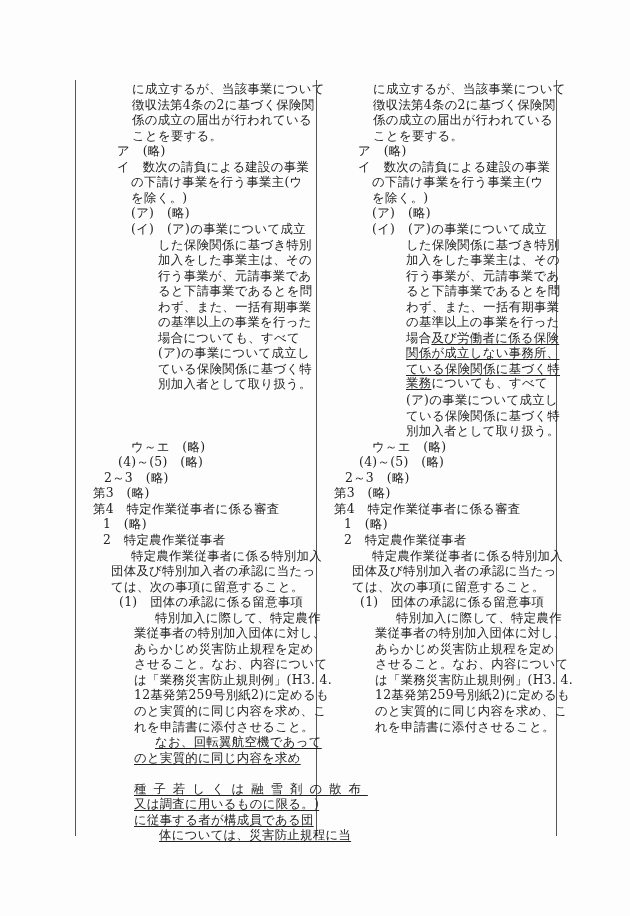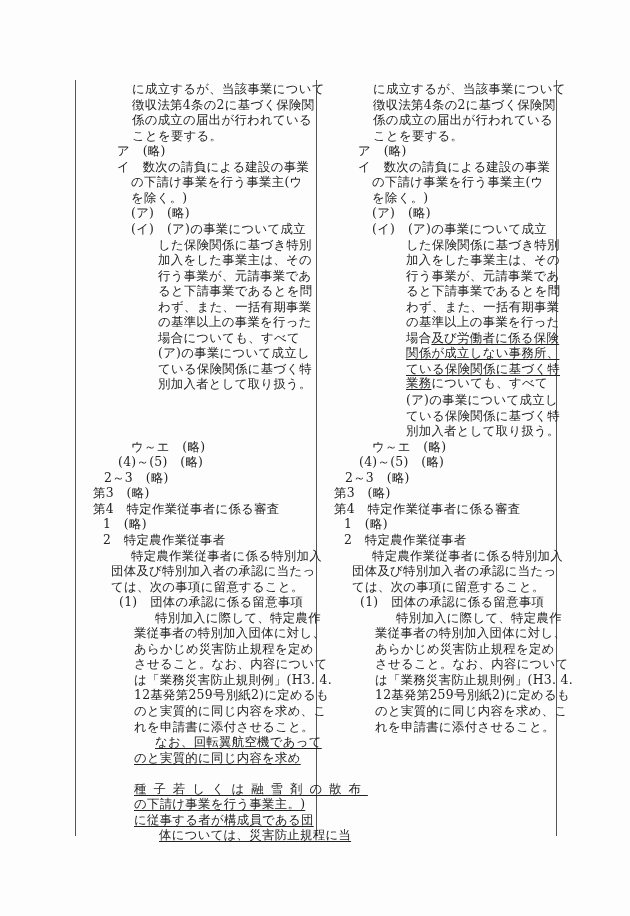--- a/index.html
+++ b/index.html
@@ -53,21 +53,21 @@
     <div class="ln" style="left: 134px; top: 625.25px;"><span>業従事者の特別加入団体に対し、</span></div>
     <div class="ln" style="left: 134px; top: 640.8px;"><span>あらかじめ災害防止規程を定め</span></div>
     <div class="ln" style="left: 134px; top: 656.35px;"><span>させること。なお、内容について</span></div>
     <div class="ln" style="left: 134px; top: 671.9px;"><span>は「業務災害防止規則例」(H3. 4.</span></div>
     <div class="ln" style="left: 134px; top: 687.45px;"><span>12基発第259号別紙2)に定めるも</span></div>
     <div class="ln" style="left: 134px; top: 703px;"><span>のと実質的に同じ内容を求め、こ</span></div>
     <div class="ln" style="left: 134px; top: 718.55px;"><span>れを申請書に添付させること。</span></div>
     <div class="ln" style="left: 155px; top: 734.1px;"><span class="u">なお、回転翼航空機であって</span></div>
     <div class="ln" style="left: 134px; top: 749.65px;"><span class="u">のと実質的に同じ内容を求め</span></div>
     <div class="ln" style="left: 134px; top: 780.75px;"><span class="u" style="letter-spacing: 7px;">種子若しくは融雪剤の散布</span></div>
-    <div class="ln" style="left: 134px; top: 796.3px;"><span class="u">の下請け事業を行う事業主。)</span></div>
+    <div class="ln" style="left: 134px; top: 796.3px;"><span class="u">又は調査に用いるものに限る。)</span></div>
     <div class="ln" style="left: 134px; top: 811.85px;"><span class="u">に従事する者が構成員である団</span></div>
     <div class="ln" style="left: 134px; top: 827.4px; margin-left: 25px;"><span class="u">体については、災害防止規程に当</span></div>
   </div>
 <div id="col-right" class="col">
     <div class="ln" style="left: 373px; top: 81px;"><span>に成立するが、当該事業について</span></div>
     <div class="ln" style="left: 373px; top: 96.55px;"><span>徴収法第4条の2に基づく保険関</span></div>
     <div class="ln" style="left: 373px; top: 112.1px;"><span>係の成立の届出が行われている</span></div>
     <div class="ln" style="left: 373px; top: 127.65px;"><span>ことを要する。</span></div>
     <div class="ln" style="left: 358px; top: 143.2px;"><span>ア　(略)</span></div>
     <div class="ln" style="left: 358px; top: 158.75px;"><span>イ　数次の請負による建設の事業</span></div>

